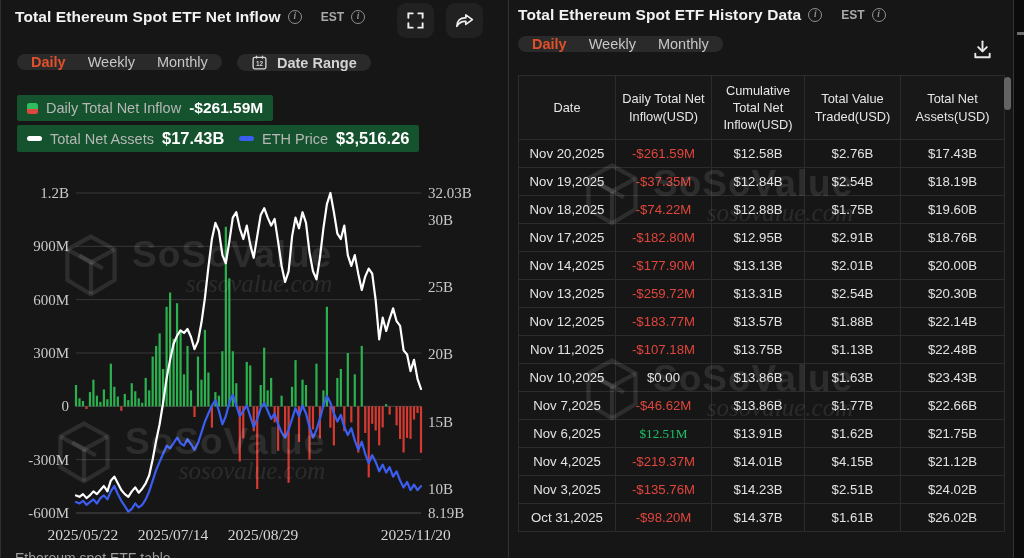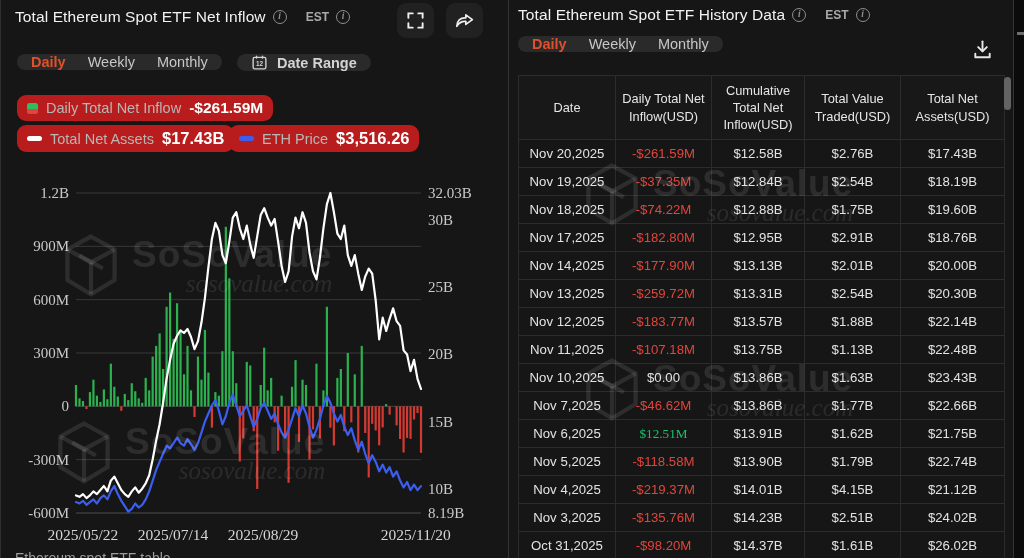--- a/index.html
+++ b/index.html
@@ -8,40 +8,40 @@
     position:relative; width:1024px; height:558px; overflow:hidden;
     background:#0b0b0b; font-family:"Liberation Sans", sans-serif;
     color:#e6e6e6;
   }
   .panel { position:absolute; top:0; height:558px; background:#161616; }
   #left-panel  { left:0;   width:508px; border-left:1px solid #2f2f2f; }
   #right-panel { left:509px; width:504px; }
   .vdivider { position:absolute; top:0; width:1px; height:558px; background:#343434; z-index:20; }
 
   .title-row { position:absolute; display:flex; align-items:center; gap:7px; }
-  .panel-title { font-size:15.5px; font-weight:normal; color:#f2f2f2; letter-spacing:.1px; }
+  .panel-title { font-size:15.5px; font-weight:bold; color:#f2f2f2; letter-spacing:.1px; }
   .info-icon {
     width:14px; height:14px; border:1.3px solid #8f8f8f; border-radius:50%;
     color:#8f8f8f; font-size:9.5px; line-height:11.5px; text-align:center;
     font-family:"Liberation Serif", serif; font-style:italic; font-weight:bold; display:inline-block;
   }
   .est-label { font-size:12px; font-weight:bold; color:#a9a9a9; margin-left:12px; }
 
   .icon-btn {
     position:absolute; width:37px; height:35px; background:#212121; border-radius:9px;
     display:flex; align-items:center; justify-content:center; cursor:pointer;
   }
   .chip {
     position:absolute; background:#2a2a2a; border-radius:9px; padding:0 14px;
     display:flex; align-items:center; font-size:14.5px; color:#c7c7c7;
   }
   .tab-group { gap:22px; }
   .tab { cursor:pointer; }
   .tab.active { font-weight:bold; }
-  .legend-chip { background:#b91c1c; border-radius:9px; padding:4px 10px; gap:8px; font-size:14.5px; }
+  .legend-chip { background:#14532d; border-radius:2px; padding:4px 10px; gap:8px; font-size:14.5px; }
   .legend-label { color:#b7b7b7; }
   .legend-value { color:#ffffff; font-weight:bold; font-size:15.5px; }
   .legend-sq { width:11px; height:11px; border-radius:2.5px;
     background:linear-gradient(to bottom, #2FBE5F 0 55%, #E0473C 55% 100%); }
   .legend-dash { width:15px; height:4.5px; border-radius:2.5px; }
 
   
   #chart-svg { position:absolute; left:0; top:160px; }
   .tick { font-family:"Liberation Serif", serif; font-size:15px; fill:#c9c9c9; }
   .xtick { font-size:15.5px; fill:#d6d6d6; }
@@ -372,27 +372,20 @@
             <td>$22.66B</td>
           </tr>
           <tr>
             <td>Nov 6,2025</td>
             <td class="pos">$12.51M</td>
             <td>$13.91B</td>
             <td>$1.62B</td>
             <td>$21.75B</td>
           </tr>
           <tr>
-            <td>Nov 5,2025</td>
-            <td class="neg">-$118.58M</td>
-            <td>$13.90B</td>
-            <td>$1.79B</td>
-            <td>$22.74B</td>
-          </tr>
-          <tr>
             <td>Nov 4,2025</td>
             <td class="neg">-$219.37M</td>
             <td>$14.01B</td>
             <td>$4.15B</td>
             <td>$21.12B</td>
           </tr>
           <tr>
             <td>Nov 3,2025</td>
             <td class="neg">-$135.76M</td>
             <td>$14.23B</td>

